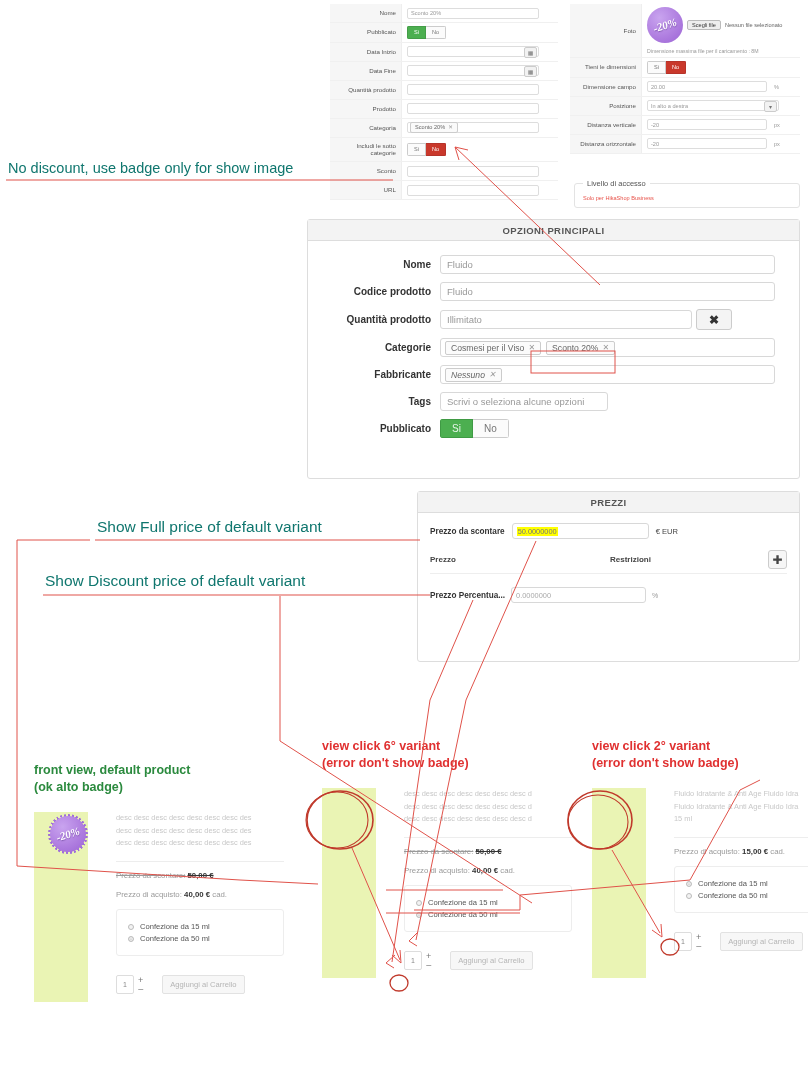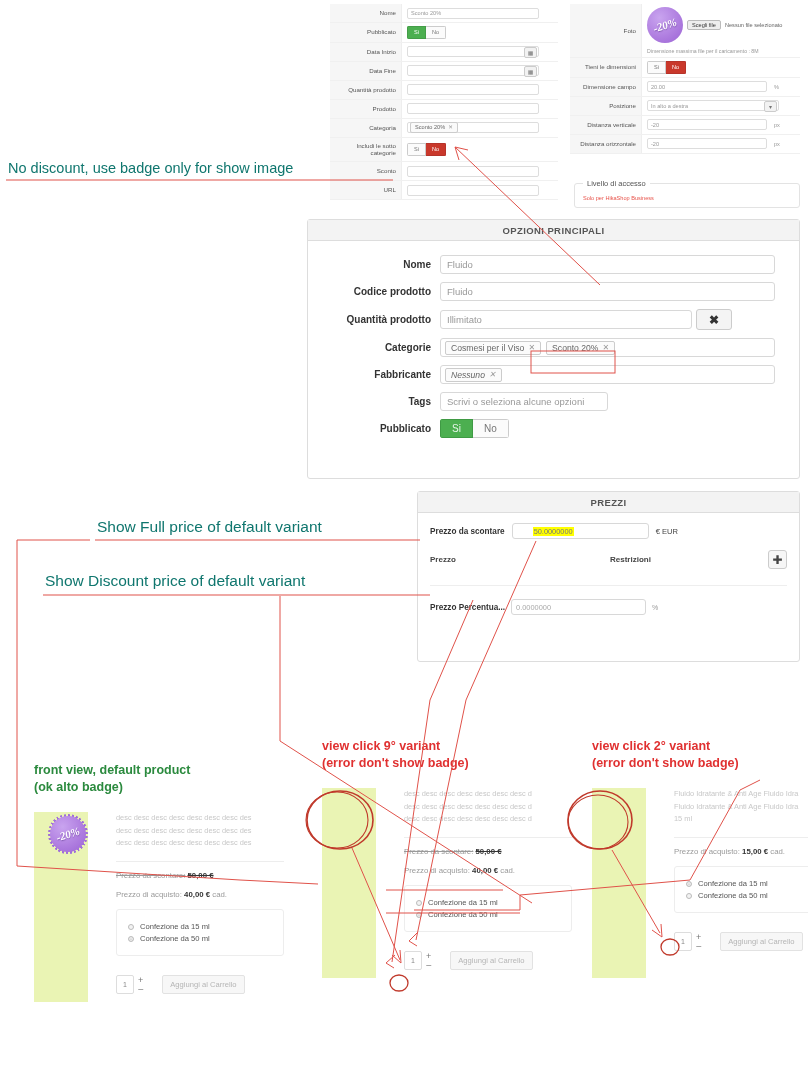--- a/index.html
+++ b/index.html
@@ -166,26 +166,26 @@
   
   #prezzi { left:417px; top:491px; width:383px; height:171px; }
   .pz-body { padding:10px 12px; }
   .pz-row1 { display:flex; align-items:center; gap:7px; }
   .pz-lbl { font-size:8.2px; font-weight:bold; color:#333; }
   .pz-input {
     border:1px solid #d8d8d8; border-radius:3px; background:#fff;
     height:16px; width:137px; font-size:7.4px; color:#777;
     display:flex; align-items:center; padding:0 4px;
   }
-  .hl { background:#ffff00; padding:0 1px;margin-left:16px; }
+  .hl { background:#ffff00; padding:0 1px; }
   .pz-eur { font-size:7.6px; color:#444; }
   .pz-table { margin-top:11px; }
   .pz-thead {
     display:flex; align-items:center;
-    border-bottom:1px solid #eee; padding-bottom:16px;
+    border-bottom:1px solid #eee; padding-bottom:4px;
   }
   .pz-th { font-size:8px; font-weight:bold; color:#444; }
   .pz-th.c1 { width:180px; }
   .pz-th.c2 { flex:1; }
   .pz-plus {
     width:19px;height:19px;border:1px solid #ccc;background:#f6f6f6;border-radius:3px;
     display:flex;align-items:center;justify-content:center;font-size:12px;color:#444;
     margin-left:auto;
   }
   .pz-tr {
@@ -540,21 +540,21 @@
               <span>+</span>
               <span>–</span>
             </span>
             <span class="addbtn">Aggiungi al Carrello</span>
           </div>
         </div>
       </div>
     </div>
   <div class="pview" id="view-1" style="left:322px; top:738px; width:250px;">
       <div class="pv-title red">
-        <div>view click 9° variant</div>
+        <div>view click 6° variant</div>
         <div>(error don't show badge)</div>
       </div>
       <div class="pv-body">
         <div class="pv-img" style="height:190px"></div>
         <div class="pv-right">
           <div>
             <div class="pv-desc">desc desc desc desc desc desc desc d</div>
             <div class="pv-desc">desc desc desc desc desc desc desc d</div>
             <div class="pv-desc">desc desc desc desc desc desc desc d</div>
           </div>

